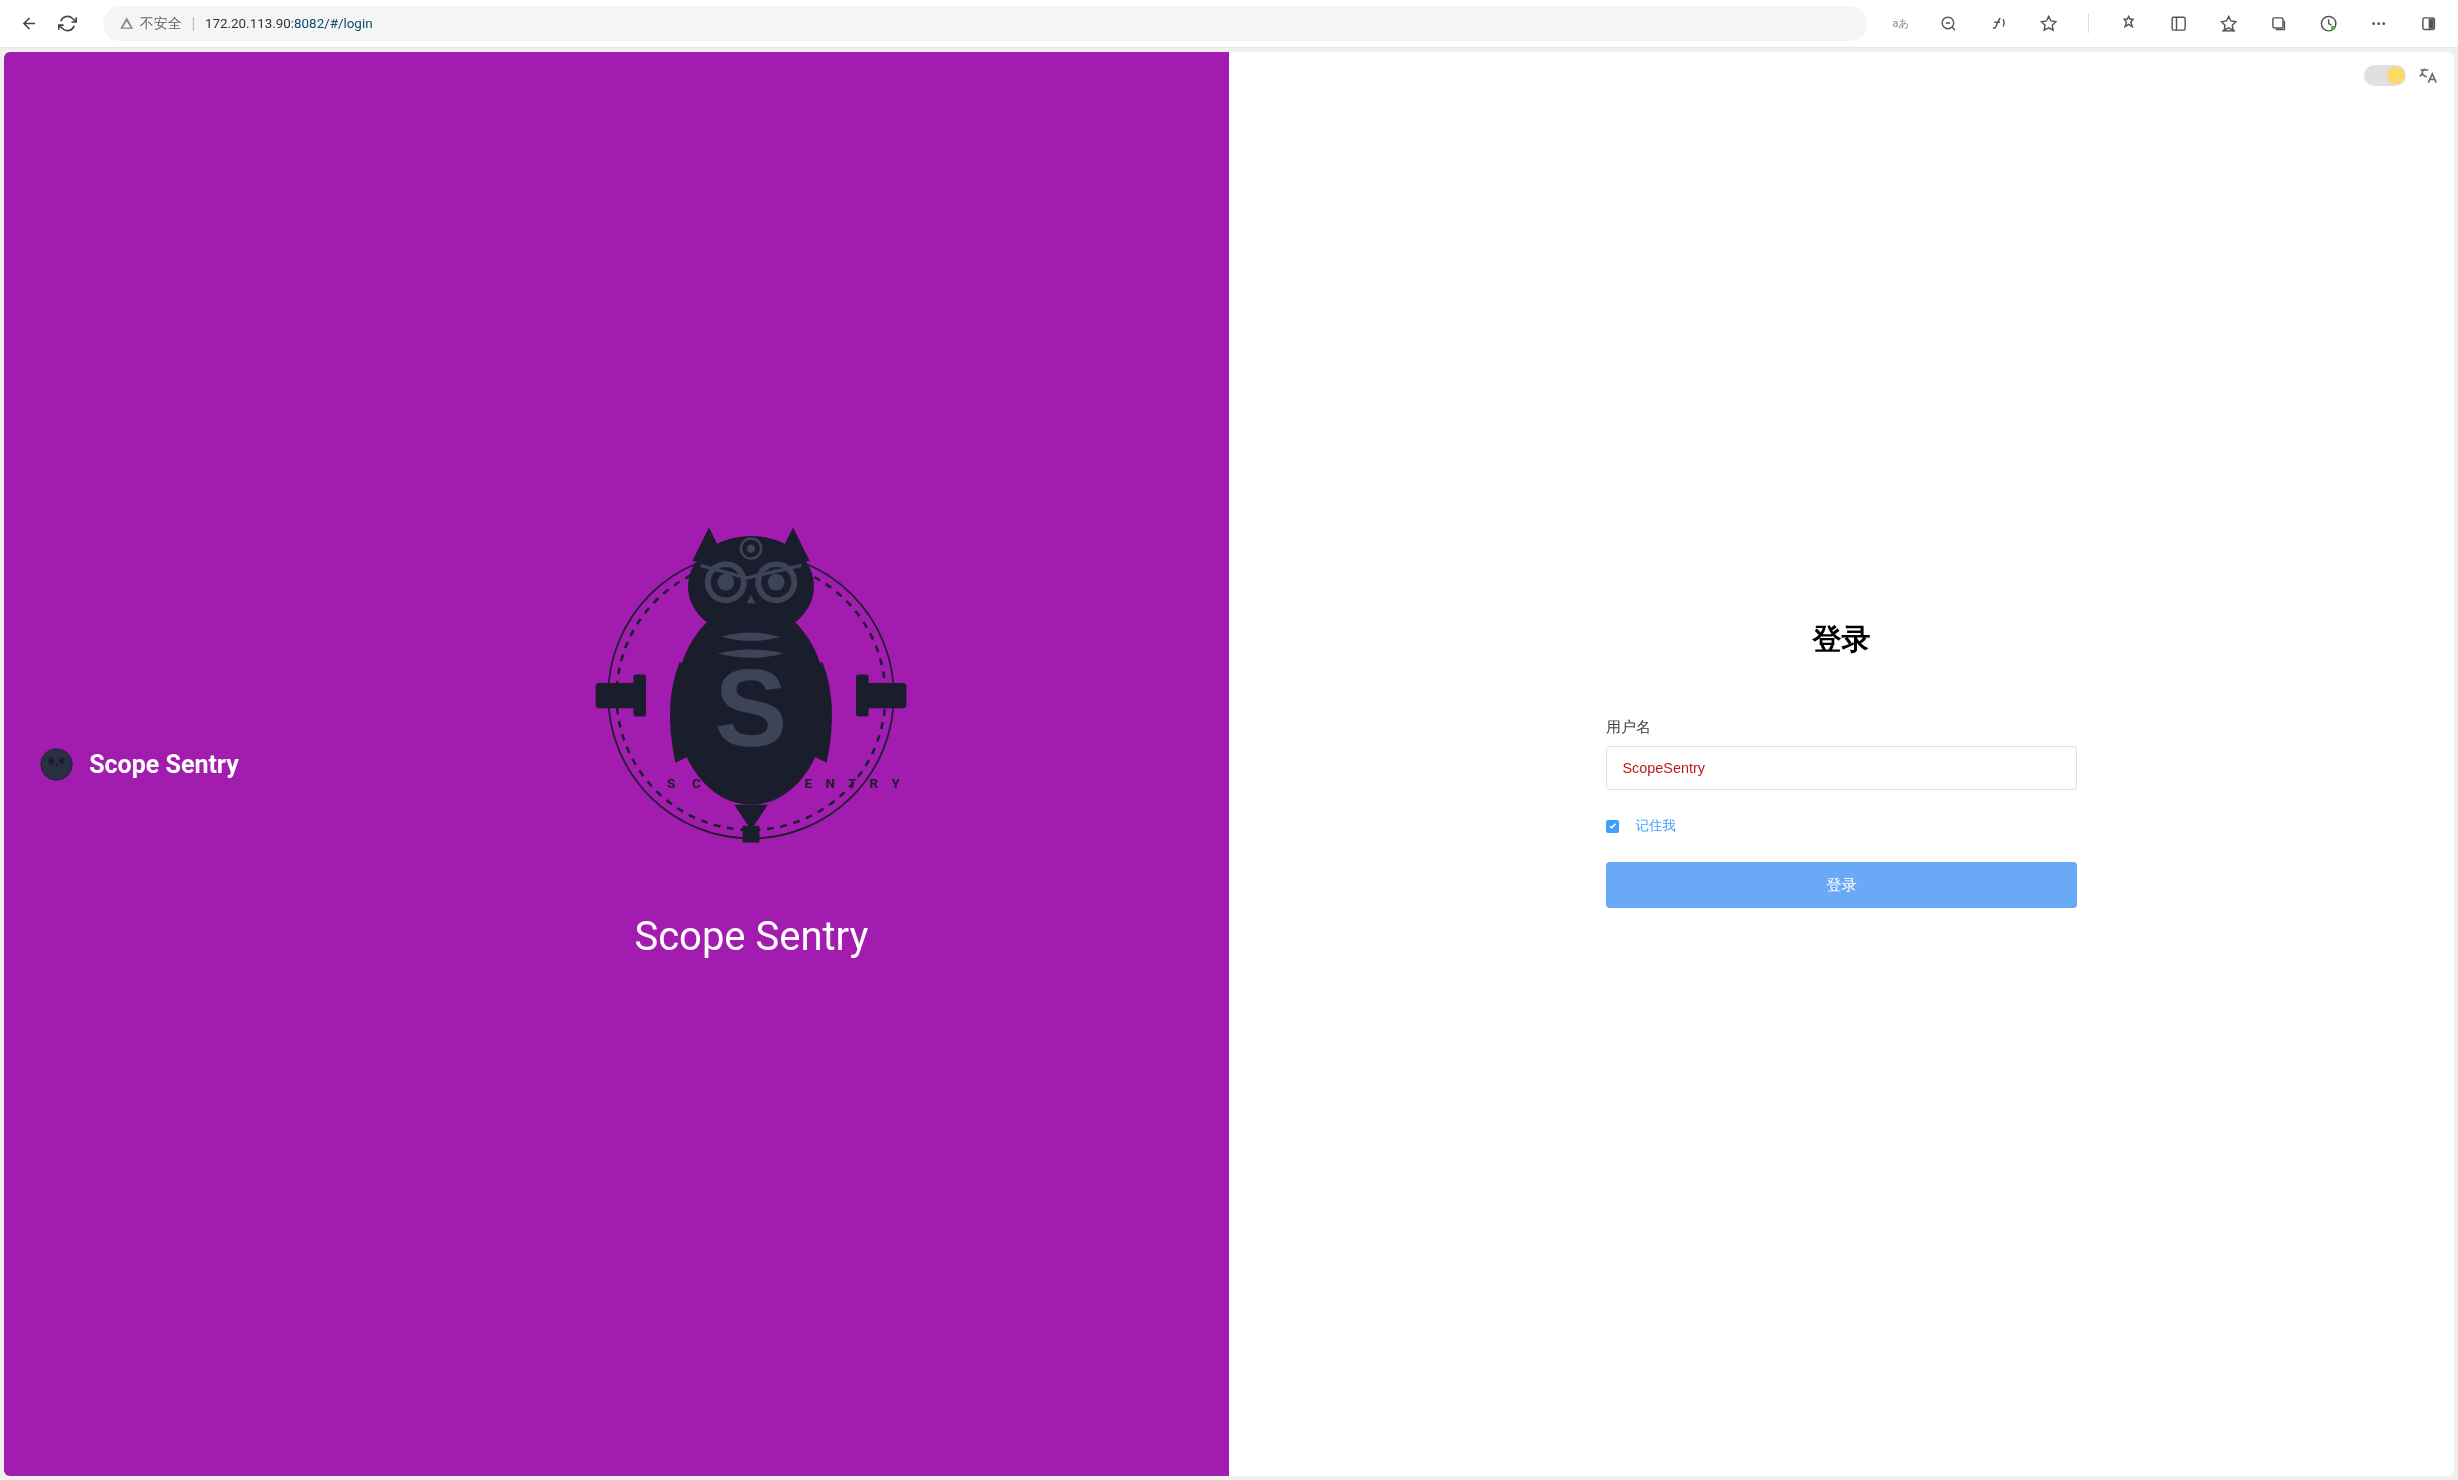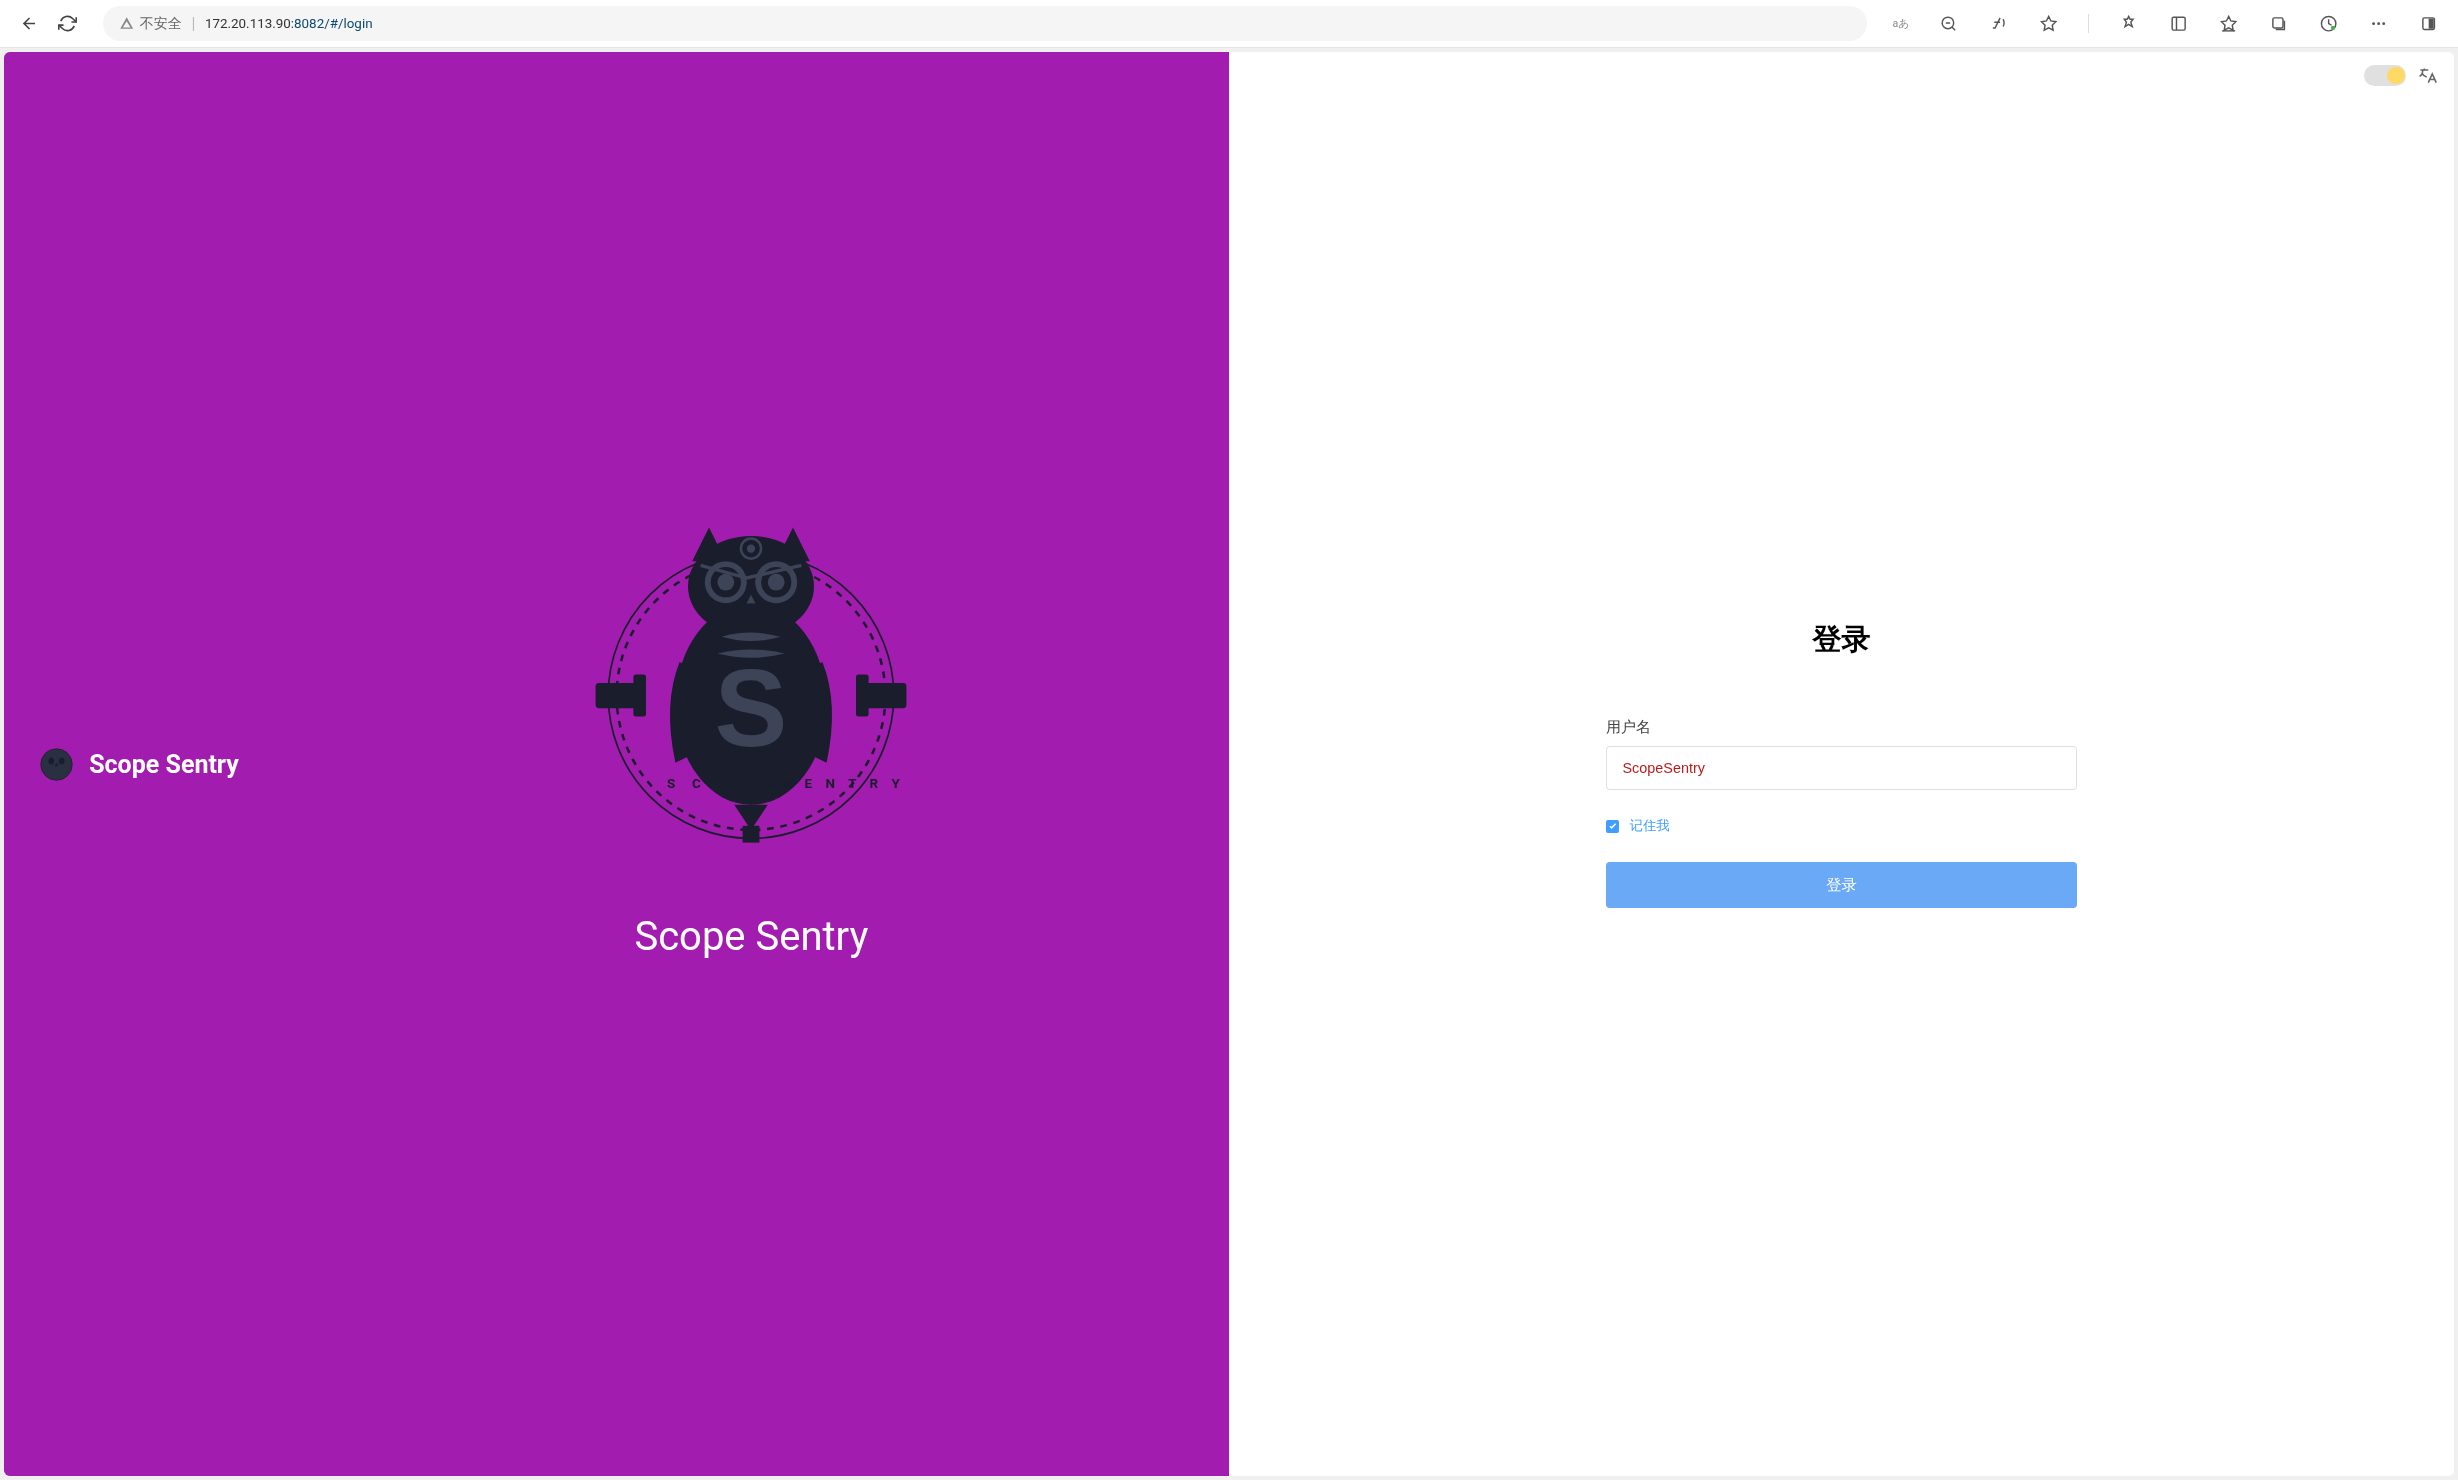--- a/index.html
+++ b/index.html
@@ -233,21 +233,21 @@
       right: 13.4px;
       top: 50%;
       transform: translateY(-50%);
       color: #c0c4cc;
       cursor: pointer;
     }
     
     .checkbox-group {
       display: flex;
       align-items: center;
-      gap: 10px;
+      gap: 16px;
       margin-bottom: 27px;
     }
     
     .checkbox {
       width: 13.4px;
       height: 13.4px;
       background: #409eff;
       border-radius: 1.9px;
       display: flex;
       align-items: center;

